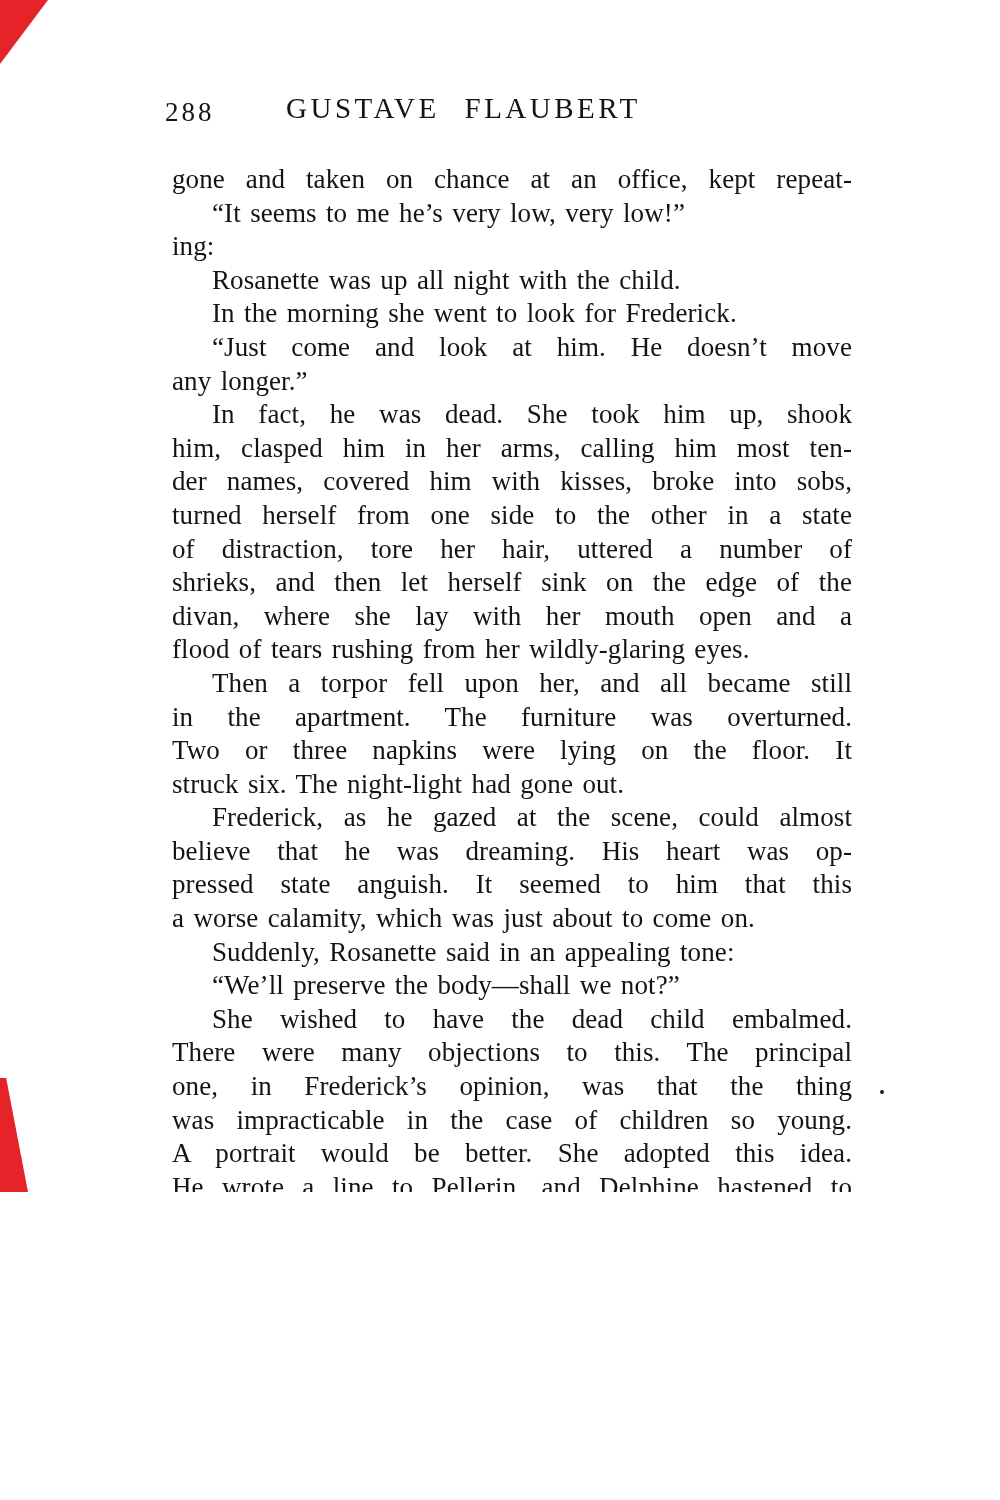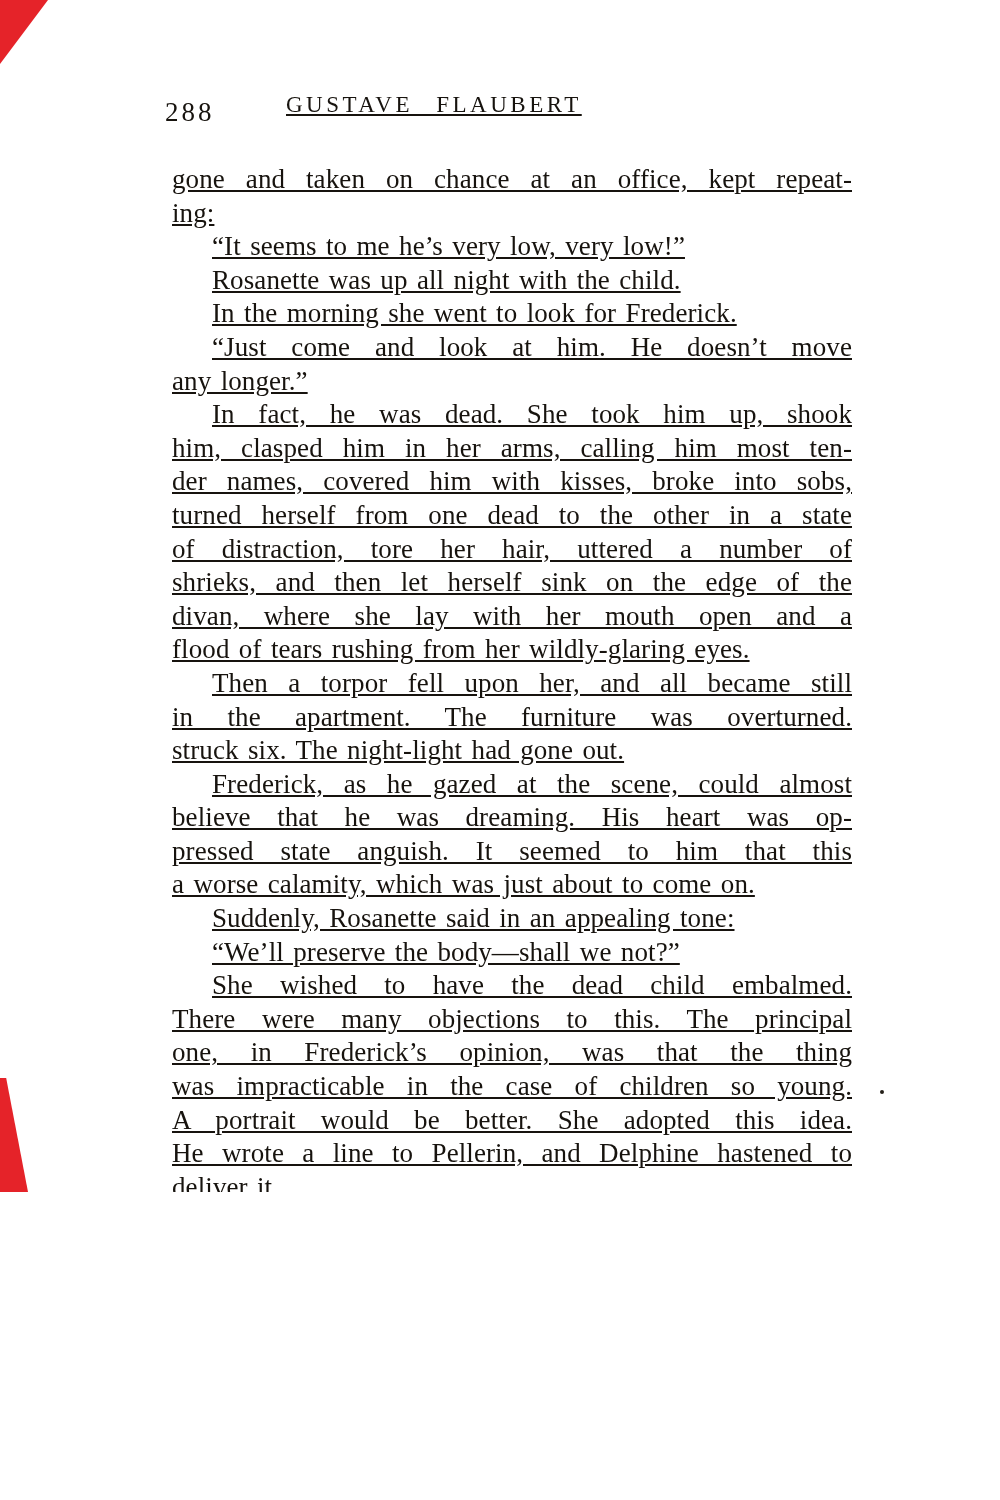--- a/index.html
+++ b/index.html
@@ -36,73 +36,72 @@
     position: absolute;
     left: 172px; top: 92px;
     width: 680px; height: 42px;
   }
   .pagenum {
     position: absolute; left: -7px; top: 5px;
     font-size: 27px; letter-spacing: 3px;
   }
   .title {
     position: absolute; left: 114px; top: 0;
-    font-size: 23px; letter-spacing: 3.5px; word-spacing: 14px;
+    font-size: 29px; letter-spacing: 3.5px; word-spacing: 14px;
     white-space: nowrap;
-    text-decoration: underline;
   }
   
   .textblock {
     position: absolute;
     left: 172px; top: 163px;
     width: 680px;
   }
   .line {
     font-size: 27px;
     line-height: 33.6px;
     word-spacing: 2.5px;
     letter-spacing: 0.1px;
     white-space: normal;
-    text-decoration: underline;
   }
   .line.j { text-align: justify; text-align-last: justify; }
   .line.i { text-indent: 40px; }
 </style>
 </head>
 <body>
 
 <div class="page">
 
   <div class="artifact-tl"></div>
   <div class="artifact-bl"></div>
   <div class="ink-speck"></div>
 
   <div class="header">
     <span class="pagenum">288</span>
     <span class="title">GUSTAVE FLAUBERT</span>
   </div>
 
   <div class="textblock">
       <div class="line j">gone and taken on chance at an office, kept repeat-</div>
+      <div class="line i">“It seems to me he’s very low, very low!”</div>
       <div class="line">ing:</div>
-      <div class="line i">“It seems to me he’s very low, very low!”</div>
       <div class="line i">Rosanette was up all night with the child.</div>
       <div class="line i">In the morning she went to look for Frederick.</div>
       <div class="line j i">“Just come and look at him. He doesn’t move</div>
       <div class="line">any longer.”</div>
       <div class="line j i">In fact, he was dead. She took him up, shook</div>
       <div class="line j">him, clasped him in her arms, calling him most ten-</div>
       <div class="line j">der names, covered him with kisses, broke into sobs,</div>
-      <div class="line j">turned herself from one dead to the other in a state</div>
+      <div class="line j">turned herself from one side to the other in a state</div>
       <div class="line j">of distraction, tore her hair, uttered a number of</div>
       <div class="line j">shrieks, and then let herself sink on the edge of the</div>
       <div class="line j">divan, where she lay with her mouth open and a</div>
       <div class="line">flood of tears rushing from her wildly-glaring eyes.</div>
       <div class="line j i">Then a torpor fell upon her, and all became still</div>
       <div class="line j">in the apartment. The furniture was overturned.</div>
+      <div class="line j">Two or three napkins were lying on the floor. It</div>
       <div class="line">struck six. The night-light had gone out.</div>
       <div class="line j i">Frederick, as he gazed at the scene, could almost</div>
       <div class="line j">believe that he was dreaming. His heart was op-</div>
       <div class="line j">pressed state anguish. It seemed to him that this</div>
       <div class="line">a worse calamity, which was just about to come on.</div>
       <div class="line i">Suddenly, Rosanette said in an appealing tone:</div>
       <div class="line i">“We’ll preserve the body—shall we not?”</div>
       <div class="line j i">She wished to have the dead child embalmed.</div>
       <div class="line j">There were many objections to this. The principal</div>
       <div class="line j">one, in Frederick’s opinion, was that the thing</div>

